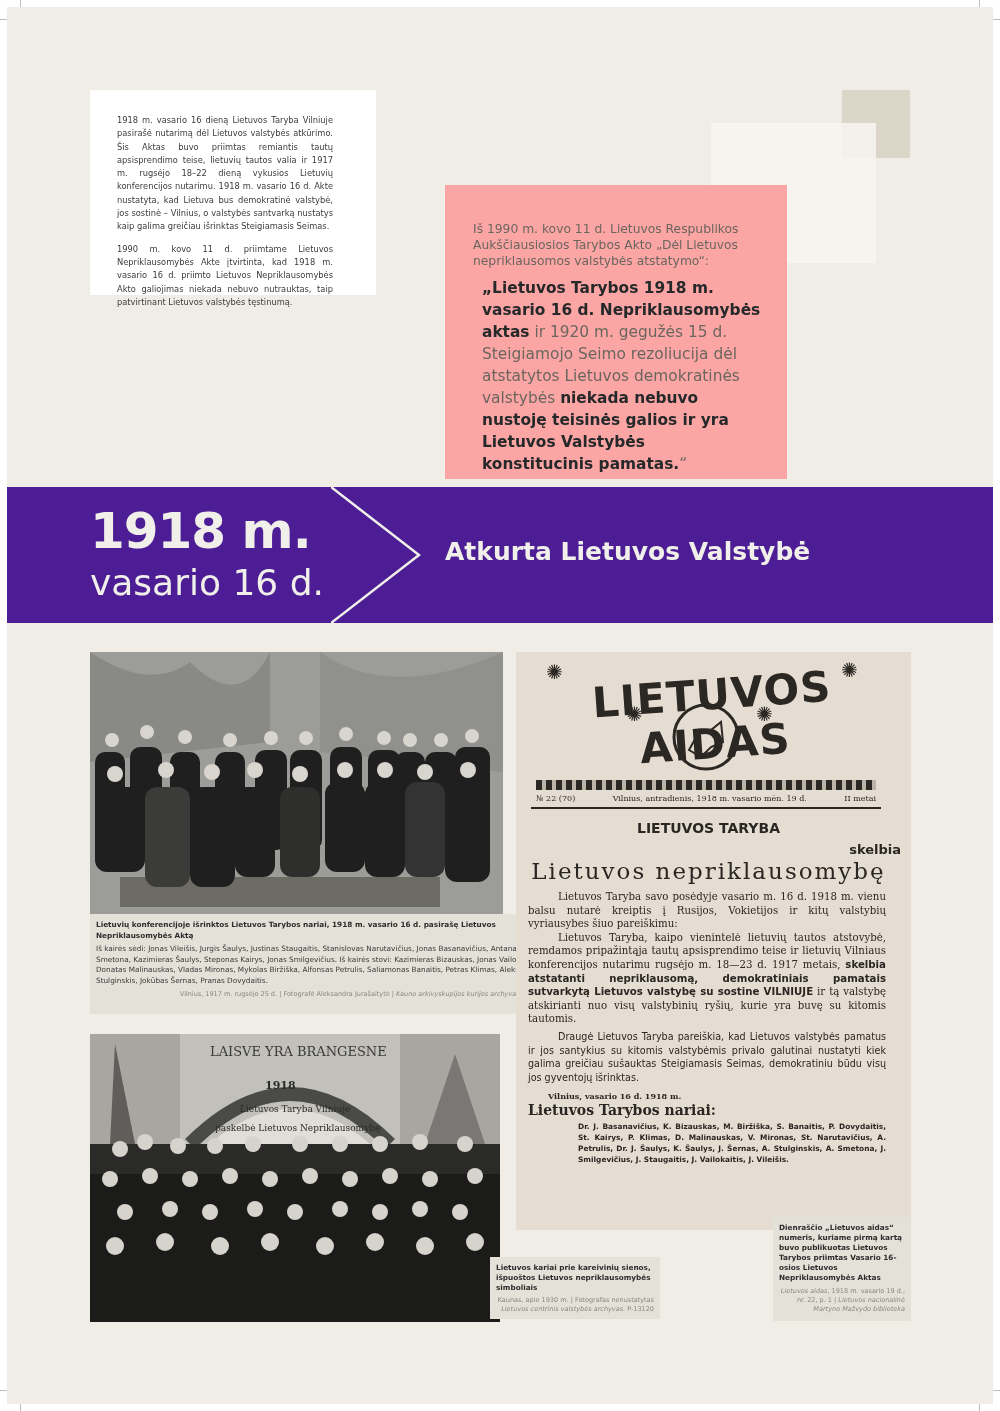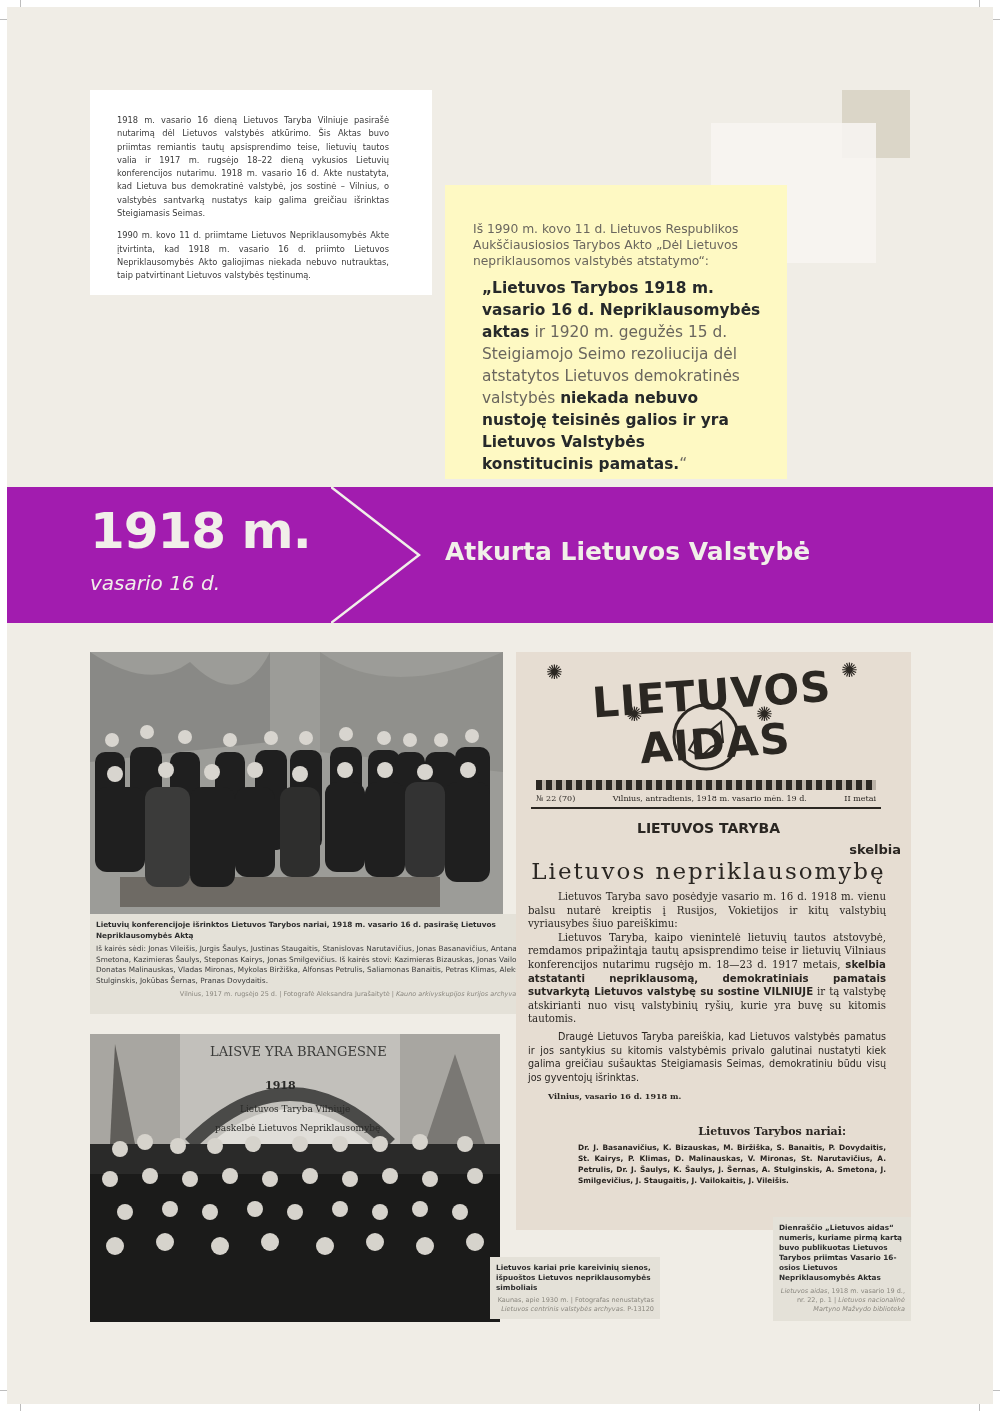--- a/index.html
+++ b/index.html
@@ -1,31 +1,31 @@
 <!DOCTYPE html>
 <html><head>
 <meta charset="utf-8">
 <style>
   html,body{margin:0;padding:0;}
   body{width:1000px;height:1411px;background:#ffffff;position:relative;overflow:hidden;font-family:"DejaVu Sans",sans-serif;}
   .crop{position:absolute;background:#bdbdbd;}
   .page{position:absolute;left:7px;top:7px;width:986px;height:1397px;background:#f0ede6;}
   .abs{position:absolute;}
-  .intro{left:83px;top:83px;width:342px;height:205px;background:#ffffff;box-sizing:border-box;padding:24px 43px 0 27px;font-size:8.3px;line-height:13.3px;color:#3b3b3b;text-align:justify;}
+  .intro{left:83px;top:83px;width:286px;height:205px;background:#ffffff;box-sizing:border-box;padding:24px 43px 0 27px;font-size:8.3px;line-height:13.3px;color:#3b3b3b;text-align:justify;}
   .intro p{margin:0 0 9px 0;}
   .deco1{left:835px;top:83px;width:68px;height:68px;background:#dbd6c8;}
   .deco2{left:704px;top:116px;width:165px;height:140px;background:#f7f5f1;opacity:.88;}
-  .quotebox{left:438px;top:178px;width:342px;height:294px;background:#fef9c3;box-sizing:border-box;padding:36px 26px 0 28px;}
+  .quotebox{left:438px;top:178px;width:342px;height:294px;background:#fca5a5;box-sizing:border-box;padding:36px 26px 0 28px;}
   .qsrc{font-size:12.3px;line-height:16px;color:#6a665e;}
   .qbody{margin-top:8px;font-size:15.4px;line-height:22px;color:#6a665e;margin-left:9px;}
   .qbody b{color:#26292a;font-weight:600;}
-  .band{left:0;top:480px;width:986px;height:136px;background:#a21caf;text-align:center;}
+  .band{left:0;top:480px;width:986px;height:136px;background:#4c1d95;text-align:center;}
   .chev{left:324px;top:0;width:90px;height:136px;}
   .year{left:83px;top:16px;font-size:50px;font-weight:bold;color:#f1efe9;letter-spacing:-1px;line-height:56px;}
-  .date{left:83px;top:78px;font-size:20px;color:#f1efe9;line-height:36px;font-style:italic;}
+  .date{left:83px;top:78px;font-size:36px;color:#f1efe9;line-height:36px;}
   .title{left:438px;top:48px;font-size:25px;font-weight:bold;color:#f1efe9;line-height:34px;}
   .photo{overflow:hidden;}
   .cap{background:#e4e1d8;box-sizing:border-box;}
   .capt-b{font-weight:bold;color:#2d2d2d;}
   .capt-g{color:#8a877f;text-align:right;}
   .capt-t{color:#3a3a3a;}
 </style>
 </head>
 <body>
 
@@ -203,23 +203,23 @@
       <span>II metai</span>
     </div>
     <div class="abs" style="left:15px;top:155px;width:350px;height:2px;background:#2b2722;"></div>
     <div class="abs" style="left:0;top:168px;width:385px;text-align:center;font-family:'DejaVu Sans',sans-serif;font-weight:bold;font-size:14px;">LIETUVOS TARYBA</div>
     <div class="abs" style="left:0;top:190px;width:385px;text-align:right;font-family:'DejaVu Sans',sans-serif;font-weight:bold;font-size:13px;">skelbia</div>
     <div class="abs" style="left:0;top:206px;width:385px;text-align:center;font-size:23px;letter-spacing:2px;">Lietuvos nepriklausomybę</div>
     <div class="abs" style="left:12px;top:238px;width:358px;font-size:10.2px;line-height:13.6px;text-align:justify;">
       <p style="margin:0;text-indent:30px;">Lietuvos Taryba savo posėdyje vasario m. 16 d. 1918 m. vienu balsu nutarė kreiptis į Rusijos, Vokietijos ir kitų valstybių vyriausybes šiuo pareiškimu:</p>
       <p style="margin:0;text-indent:30px;"><span>Lietuvos Taryba, kaipo vienintelė lietuvių tautos atstovybė, remdamos pripažintąja tautų apsisprendimo teise ir lietuvių Vilniaus konferencijos nutarimu rugsėjo m. 18—23 d. 1917 metais,</span> <b style="font-family:'DejaVu Sans',sans-serif;">skelbia atstatanti nepriklausomą, demokratiniais pamatais sutvarkytą Lietuvos valstybę su sostine VILNIUJE</b> <span>ir tą valstybę atskirianti nuo visų valstybinių ryšių, kurie yra buvę su kitomis tautomis.</span></p>
       <p style="margin:4px 0 0 0;text-indent:30px;font-family:'DejaVu Sans',sans-serif;font-size:9.6px;">Draugė Lietuvos Taryba pareiškia, kad Lietuvos valstybės pamatus ir jos santykius su kitomis valstybėmis privalo galutinai nustatyti kiek galima greičiau sušauktas Steigiamasis Seimas, demokratiniu būdu visų jos gyventojų išrinktas.</p>
-      <div style="display:flex;justify-content:space-between;margin-top:6px;font-size:8px;font-weight:bold;">
+      <div style="display:flex;justify-content:space-between;margin-top:6px;font-size:8px;font-weight:bold;flex-direction:column;">
         <span style="padding-left:20px;">Vilnius, vasario 16 d. 1918 m.</span>
-        <span style="padding-right:40px;font-size:11px;margin-top:35px;">Lietuvos Tarybos nariai:</span>
+        <span style="padding-right:40px;font-size:14px;">Lietuvos Tarybos nariai:</span>
       </div>
       <div style="margin:3px 0 0 50px;font-size:7.4px;line-height:11px;font-weight:bold;font-family:'DejaVu Sans',sans-serif;">Dr. J. Basanavičius, K. Bizauskas, M. Biržiška, S. Banaitis, P. Dovydaitis, St. Kairys, P. Klimas, D. Malinauskas, V. Mironas, St. Narutavičius, A. Petrulis, Dr. J. Šaulys, K. Šaulys, J. Šernas, A. Stulginskis, A. Smetona, J. Smilgevičius, J. Staugaitis, J. Vailokaitis, J. Vileišis.</div>
     </div>
   </div>
   <div class="abs cap" style="left:766px;top:1210px;width:138px;height:104px;padding:6px 6px 0 6px;font-size:7.3px;line-height:10px;">
     <div class="capt-b">Dienraščio „Lietuvos aidas“ numeris, kuriame pirmą kartą buvo publikuotas Lietuvos Tarybos priimtas Vasario 16-osios Lietuvos Nepriklausomybės Aktas</div>
     <div class="capt-g" style="margin-top:4px;font-size:6.5px;line-height:9px;"><i>Lietuvos aidas</i><span>, 1918 m. vasario 19 d., nr. 22, p. 1 | </span><i>Lietuvos nacionalinė Martyno Mažvydo biblioteka</i></div>
   </div>
 
 </div>

